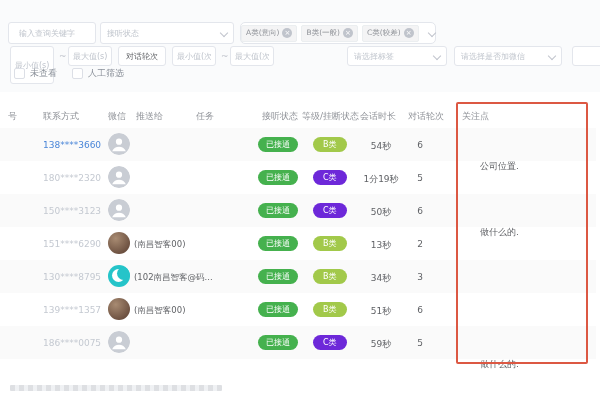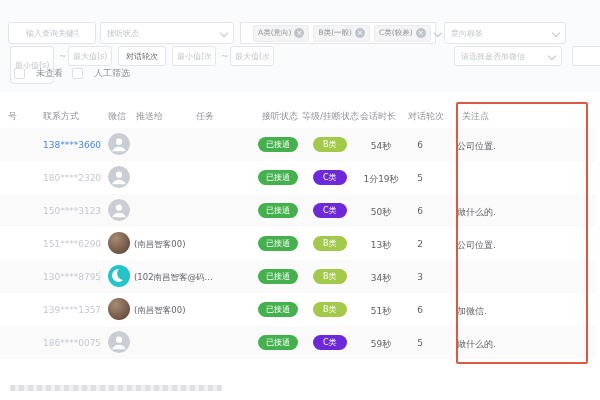--- a/index.html
+++ b/index.html
@@ -2,41 +2,41 @@
 <html><head>
 <meta charset="utf-8">
 <style>
   html,body{margin:0;padding:0;}
   body{width:600px;height:400px;overflow:hidden;background:#fff;
        font-family:"DejaVu Sans","Liberation Sans",sans-serif;}
   .stage{position:relative;width:600px;height:400px;background:#fff;}
   .topbar{position:absolute;left:0;top:0;width:600px;height:92px;background:#fafbfc;}
   
   .ipt{position:absolute;box-sizing:border-box;background:#fff;border:1px solid #e3e6ec;
-       border-radius:3px;font-size:8px;color:#606266;padding:0 17px;outline:none;
+       border-radius:3px;font-size:8px;color:#606266;padding:0 10px;outline:none;
        font-family:inherit;}
   .ipt::placeholder{color:#bfc4cc;}
   .sel{position:absolute;box-sizing:border-box;background:#fff;border:1px solid #e3e6ec;
        border-radius:3px;display:flex;align-items:center;padding:0 6px;color:#bfc4cc;
        font-size:8px;}
   .sel .lbl{flex:1;white-space:nowrap;overflow:hidden;}
   .chev{width:5px;height:5px;border-right:1px solid #c0c4cc;border-bottom:1px solid #c0c4cc;
         transform:rotate(45deg);margin-left:4px;flex:none;}
   .tagsbox{position:absolute;box-sizing:border-box;background:#fff;border:1px solid #e3e6ec;
-       border-radius:0;display:flex;align-items:center;gap:4px;padding:0 12px;}
+       border-radius:5px;display:flex;align-items:center;gap:4px;padding:0 0;}
   .tagchip{display:inline-flex;align-items:center;background:#f4f4f5;border:1px solid #ebeef0;
        border-radius:2px;color:#909399;font-size:7.5px;height:15px;padding:0 4px;gap:3px;
        white-space:nowrap;}
   .tagclose{width:10px;height:10px;border-radius:50%;background:#c0c4cc;color:#fff;
        font-size:7px;line-height:10px;text-align:center;flex:none;}
   .tilde{position:absolute;color:#c0c4cc;font-size:9px;}
   .chipLabel{position:absolute;box-sizing:border-box;background:#fff;border:1px solid #e3e6ec;
        border-radius:3px;display:flex;align-items:center;justify-content:center;
        color:#606266;font-size:8px;white-space:nowrap;}
-  .cbrow{position:absolute;display:flex;align-items:center;gap:11px;font-size:9px;color:#8a9099;}
+  .cbrow{position:absolute;display:flex;align-items:center;gap:5px;font-size:9px;color:#8a9099;}
   .cbbox{width:11px;height:11px;box-sizing:border-box;border:1px solid #dcdfe6;border-radius:2px;
        background:#fff;flex:none;}
   
   .thead{position:absolute;left:0;top:103px;width:600px;height:25px;background:#fff;}
   .th{position:absolute;top:7px;font-size:9px;color:#909399;white-space:nowrap;}
   .trow{position:absolute;left:0;width:596px;height:33px;}
   .trow.alt{background:#fafafa;}
   .cell{position:absolute;top:12px;font-size:9px;color:#606266;white-space:nowrap;}
   .phone{color:#c4c9d1;top:12px;}
   .phone.link{color:#4a86d8;}
@@ -50,21 +50,21 @@
        border-radius:50%;left:9px;top:2px;}
   .push{left:134px;font-size:8.5px;color:#606266;}
   .pill{position:absolute;top:9px;height:15px;border-radius:8px;color:#fff;font-size:8px;
        display:inline-flex;align-items:center;justify-content:center;white-space:nowrap;}
   .answerpill{left:258px;padding:0 8px;background:#45b14e;}
   .gradepill{left:313px;padding:0 10px;}
   .grade-b{background:#a2c94a;}
   .grade-c{background:#6d28d9;}
   .dur{left:355px;width:52px;text-align:center;}
   .rounds{left:406px;width:28px;text-align:center;}
-  .focus{left:457px;max-width:118px;overflow:hidden;text-overflow:ellipsis;}
+  .focus{left:480px;max-width:118px;overflow:hidden;text-overflow:ellipsis;margin-top:20px;}
   .red-box{position:absolute;left:456px;top:102px;width:128px;height:258px;
        border:2px solid #dc5843;border-radius:2px;pointer-events:none;}
   .footer-blur{position:absolute;left:10px;top:385px;width:212px;height:6px;border-radius:1px;
        background:repeating-linear-gradient(90deg,#d8dade 0 5px,#edeff2 5px 9px);opacity:.85;}
 </style>
 </head>
 <body>
 
 <div class="stage">
   <div class="topbar"></div>
@@ -82,32 +82,32 @@
     <span class="tagchip">
       <span>B类(一般)</span>
       <span class="tagclose">×</span>
     </span>
     <span class="tagchip">
       <span>C类(较差)</span>
       <span class="tagclose">×</span>
     </span>
     <span class="chev" style="margin-left:auto"></span>
   </div>
-  <div class="sel" style="left:444px;top:22px;width:122px;height:22px">
-    <span class="lbl">意向标签</span>
-    <span class="chev"></span>
-  </div>
 
   <input class="ipt" style="left: 10px; top: 46px; width: 44px; height: 20px; padding: 18px 4px;" placeholder="最小值(s)">
   <span class="tilde" style="left:59px;top:51px">~</span>
   <input class="ipt" style="left: 68px; top: 46px; width: 44px; height: 20px; padding: 0px 4px;" placeholder="最大值(s)">
   <div class="chipLabel" style="left:118px;top:46px;width:48px;height:20px">对话轮次</div>
   <input class="ipt" style="left: 172px; top: 46px; width: 44px; height: 20px; padding: 0px 4px;" placeholder="最小值(次)">
   <span class="tilde" style="left:221px;top:51px">~</span>
   <input class="ipt" style="left: 230px; top: 46px; width: 44px; height: 20px; padding: 0px 4px;" placeholder="最大值(次)">
+  <div class="sel" style="left:347px;top:46px;width:100px;height:20px">
+    <span class="lbl">请选择标签</span>
+    <span class="chev"></span>
+  </div>
   <div class="sel" style="left:454px;top:46px;width:108px;height:20px">
     <span class="lbl">请选择是否加微信</span>
     <span class="chev"></span>
   </div>
   <div class="sel" style="left:572px;top:46px;width:40px;height:20px"></div>
 
   <div class="cbrow" style="left:14px;top:67px">
     <span class="cbbox"></span>
     <span>未查看</span>
   </div>

